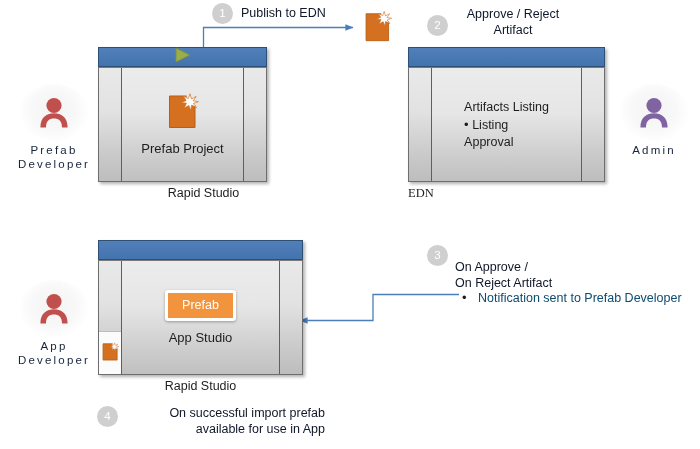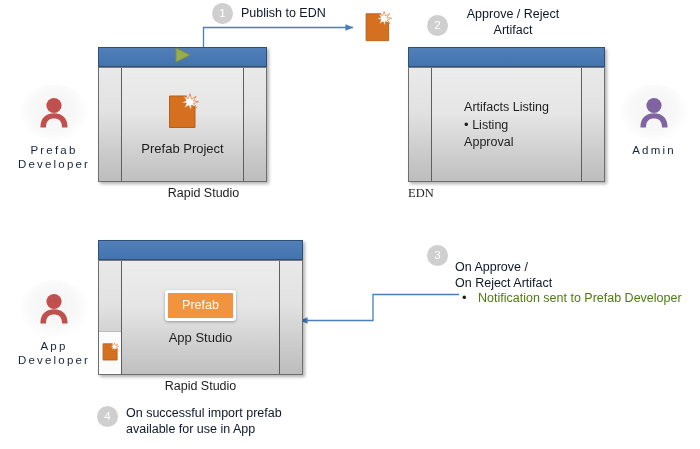--- a/index.html
+++ b/index.html
@@ -107,21 +107,21 @@
   }
 
   
   .steptext{
     position:absolute;font-size:12.5px;line-height:16px;color:#0f172a;
     white-space:pre-line;
   }
   .steptext.center{text-align:center;}
 
   
-  .bullets{position:absolute;font-size:12.5px;line-height:17px;color:#4d7c0f;}
+  .bullets{position:absolute;font-size:12.5px;line-height:17px;color:#0c4a6e;}
   .bullets .bi{position:relative;padding-left:16px;margin-bottom:1px;}
   .bullets .bi:before{
     content:"\2022";position:absolute;left:0;top:-1px;font-size:13px;color:#1d1d1d;
   }
 
   
   .wires{position:absolute;left:0;top:0;width:700px;height:449px;pointer-events:none;}
 </style>
 </head>
 <body>
@@ -274,16 +274,16 @@
 
   <div class="badge" style="left:427px; top:245px;">3</div>
   <div class="steptext" style="left:455px; top:243px; width:170px;margin-top:16px;">On Approve /
 On Reject Artifact</div>
 
   <div class="bullets" style="left:462px; top:290px; width:230px;">
     <div class="bi">Notification sent to Prefab Developer</div>
   </div>
 
   <div class="badge" style="left:97px; top:406px;">4</div>
-  <div class="steptext" style="left:126px; top:405px; width:215px;">On successful import prefab
+  <div class="steptext" style="left:110px; top:405px; width:215px;text-align:right;">On successful import prefab
 available for use in App</div>
 
 </div>
 
 </body></html>

